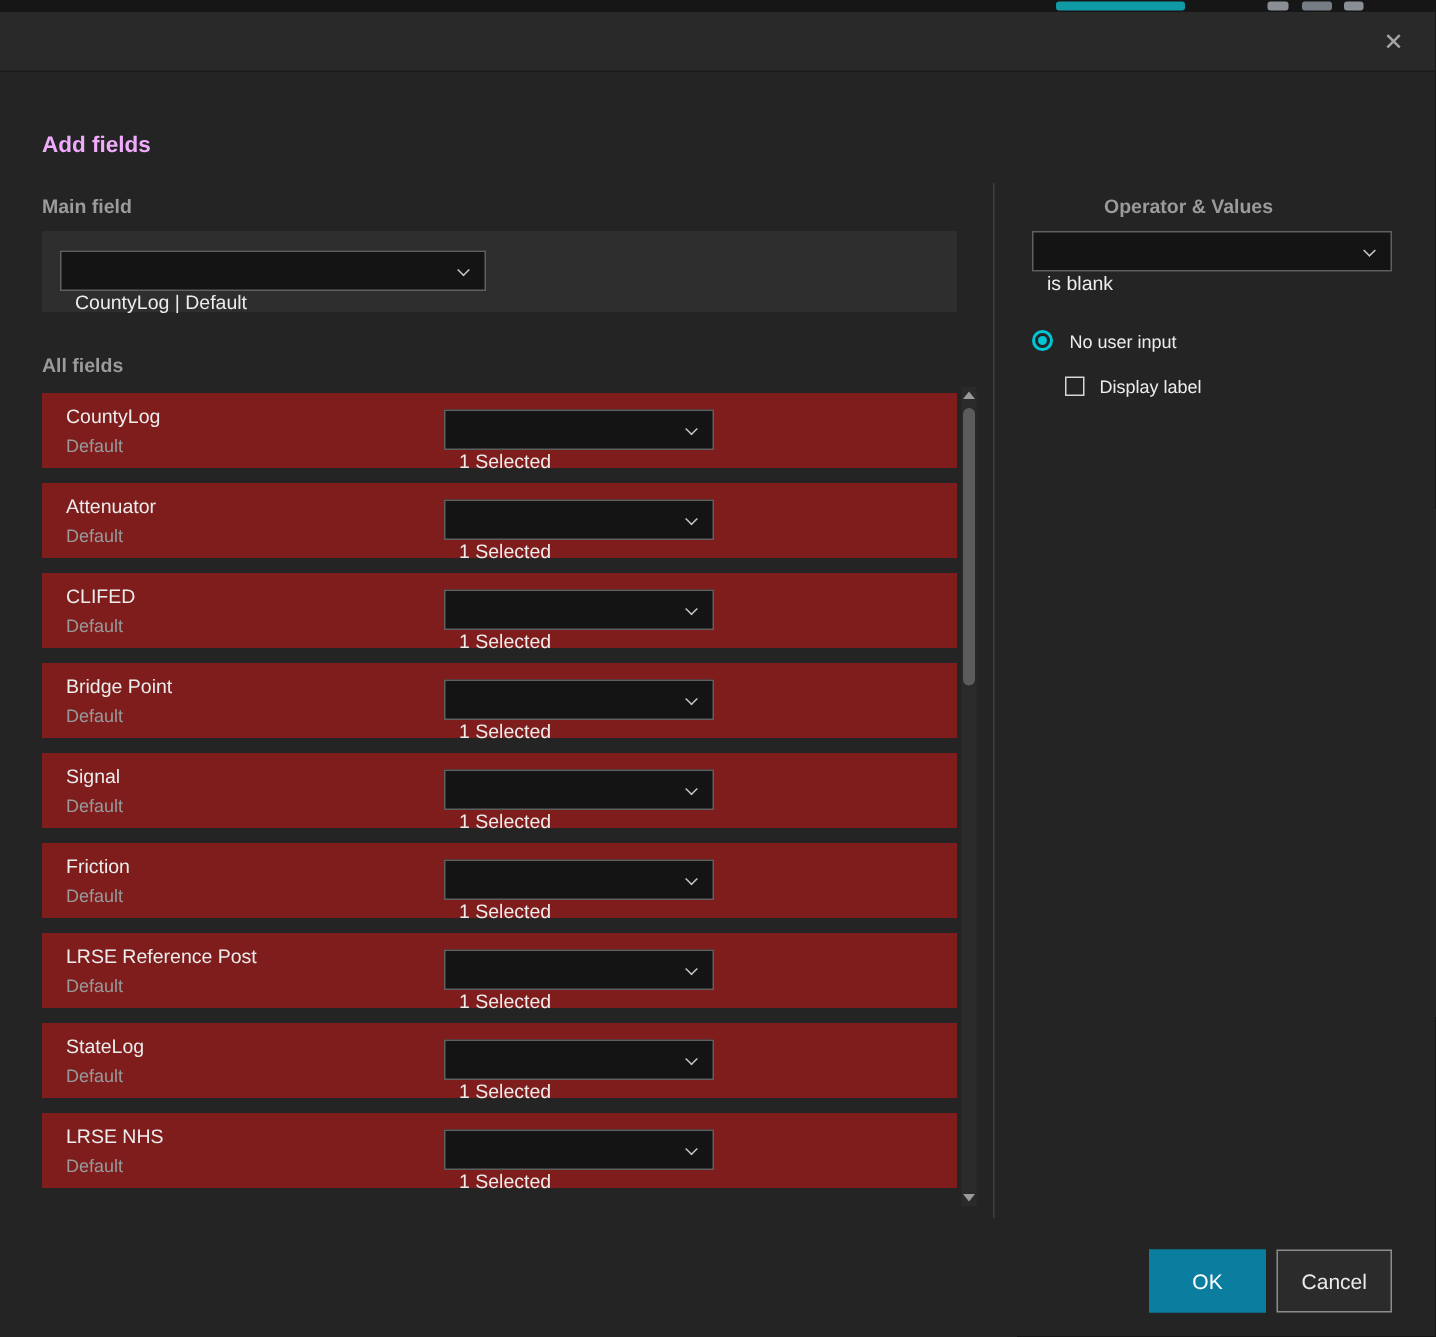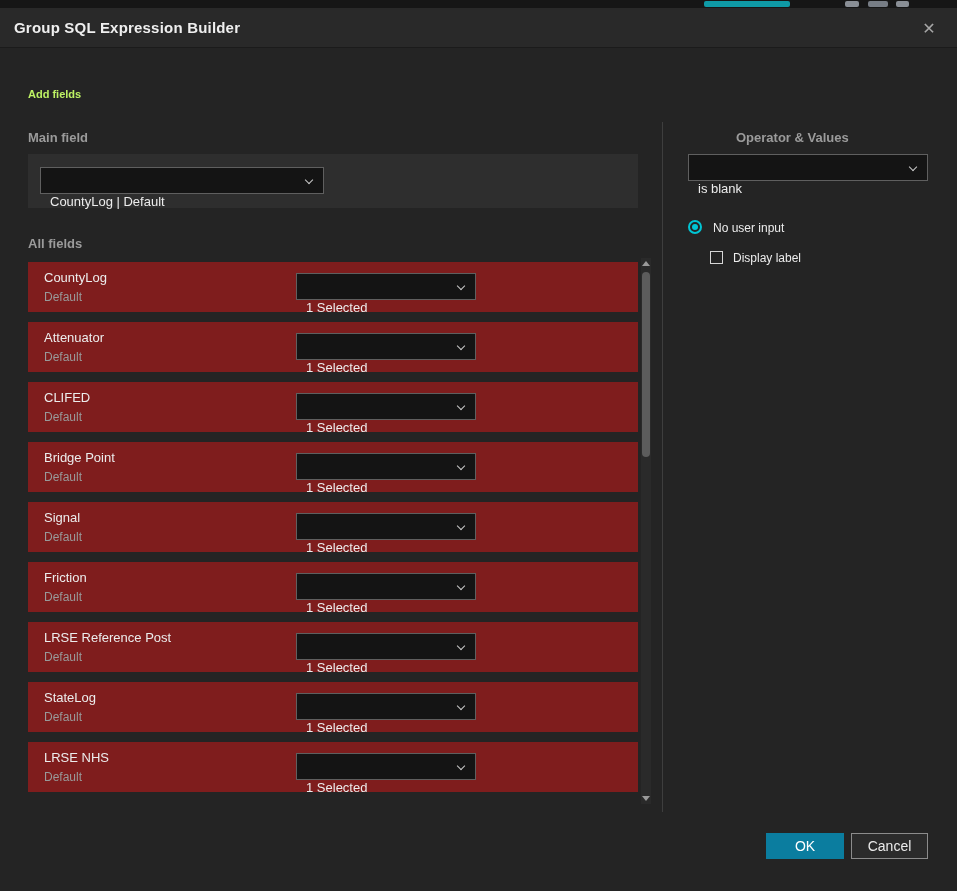--- a/index.html
+++ b/index.html
@@ -11,21 +11,21 @@
   .frag { position:absolute; top:1px; height:6px; border-radius:2px; }
 
   .dialog { position:absolute; left:0; top:8px; width:957px; height:883px; background:#242424; }
 
   .dlg-header { position:absolute; left:0; top:0; width:100%; height:40px; background:#292929;
                 border-bottom:1px solid #1b1b1b; display:flex; align-items:center; }
   .dlg-title { margin-left:14px; font-size:15px; font-weight:700; color:#efefef; letter-spacing:.2px; }
   .close-x { position:absolute; right:14px; top:0; height:40px; width:28px; display:flex;
              align-items:center; justify-content:center; color:#a6a6a6; font-size:16px; cursor:pointer; }
 
-  .sec-heading { position:absolute; font-size:11px; font-weight:700; color:#bef264; }
+  .sec-heading { position:absolute; font-size:15px; font-weight:700; color:#f0abfc; }
   .sub-heading { position:absolute; font-size:13px; font-weight:700; color:#9b9b9b; }
 
   .panel { position:absolute; background:#2e2e2e; }
 
   .select { position:absolute; height:27px; background:#141414; border:1px solid #5f5f5f;
             display:flex; align-items:center; padding:0 9px; color:#ececec; font-size:13px;
             cursor:pointer; gap:7px; }
   .select .lbl { white-space:nowrap; overflow:hidden;margin-top:41px; }
   .chev { width:9px; height:9px; position:relative; margin-left:auto; flex:0 0 auto; }
   .chev::before { content:""; position:absolute; left:1px; top:1px; width:5px; height:5px;
@@ -47,41 +47,40 @@
 
   .divider { position:absolute; left:662px; top:114px; width:1px; height:690px; background:#3e3e3e; }
 
   .radio { position:absolute; width:14px; height:14px; border:2px solid #00c5d4; border-radius:50%;
            background:#242424; cursor:pointer; }
   .radio::after { content:""; position:absolute; inset:2px; background:#00c5d4; border-radius:50%; }
   .checkbox { position:absolute; width:13px; height:13px; border:1.5px solid #d6d6d6;
               background:transparent; cursor:pointer; }
   .opt-label { position:absolute; font-size:12px; color:#ececec; cursor:pointer; }
 
-  .btn { position:absolute; top:825px; height:26px; display:flex; align-items:center;
+  .btn { position:absolute; top:825px; height:42px; display:flex; align-items:center;
          justify-content:center; font-size:14px; cursor:pointer; }
   .btn-ok { left:766px; width:78px; background:#0b7d9f; color:#ffffff; border:1px solid #0b7d9f; }
   .btn-cancel { left:851px; width:77px; background:#2b2b2b; color:#eaeaea; border:1px solid #8c8c8c; }
 
   .cal-icon { flex:0 0 auto; display:flex; }
 </style>
 </head>
 <body>
 
 <div class="page">
 
   <div class="frag" style="left:704px; width:86px; background:#0f9aa6;"></div>
   <div class="frag" style="left:845px; width:14px; background:#8a8f96;"></div>
   <div class="frag" style="left:868px; width:20px; background:#777d85;"></div>
   <div class="frag" style="left:896px; width:13px; background:#8a8f96;"></div>
 
   <div class="dialog">
 
     <div class="dlg-header">
-      <div class="dlg-title">Group SQL Expression Builder</div>
       <div class="close-x">✕</div>
     </div>
 
     <div class="sec-heading" style="left:28px; top:80px;">Add fields</div>
     <div class="sub-heading" style="left:28px; top:122px;">Main field</div>
 
     <div class="panel" style="left:28px; top:146px; width:610px; height:54px;">
       <div class="select" style="left:12px; top:13px; width:284px;align-items:center;">
         <span class="lbl">CountyLog | Default</span>
         <span class="chev"></span>

